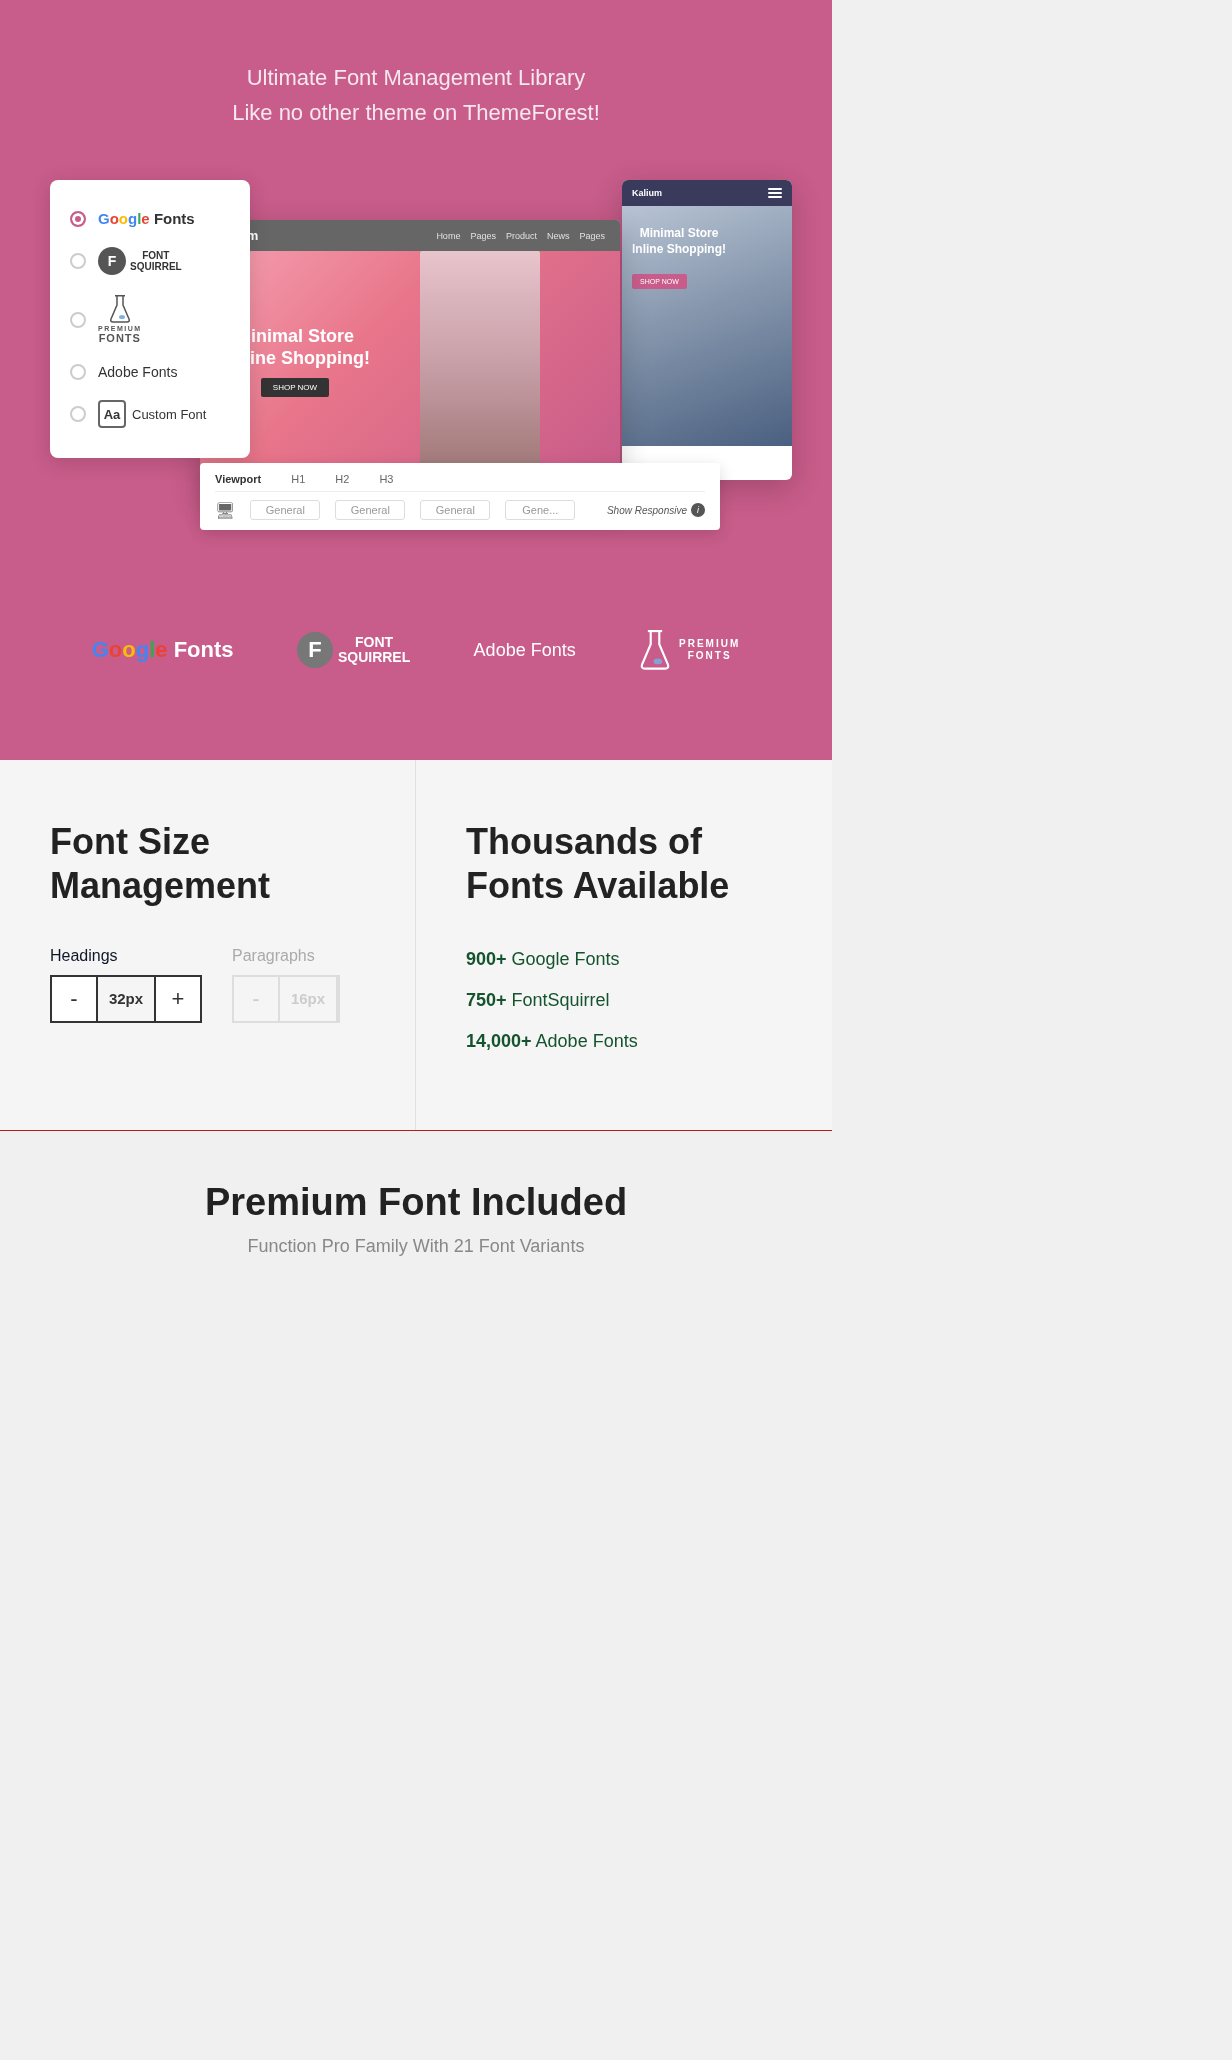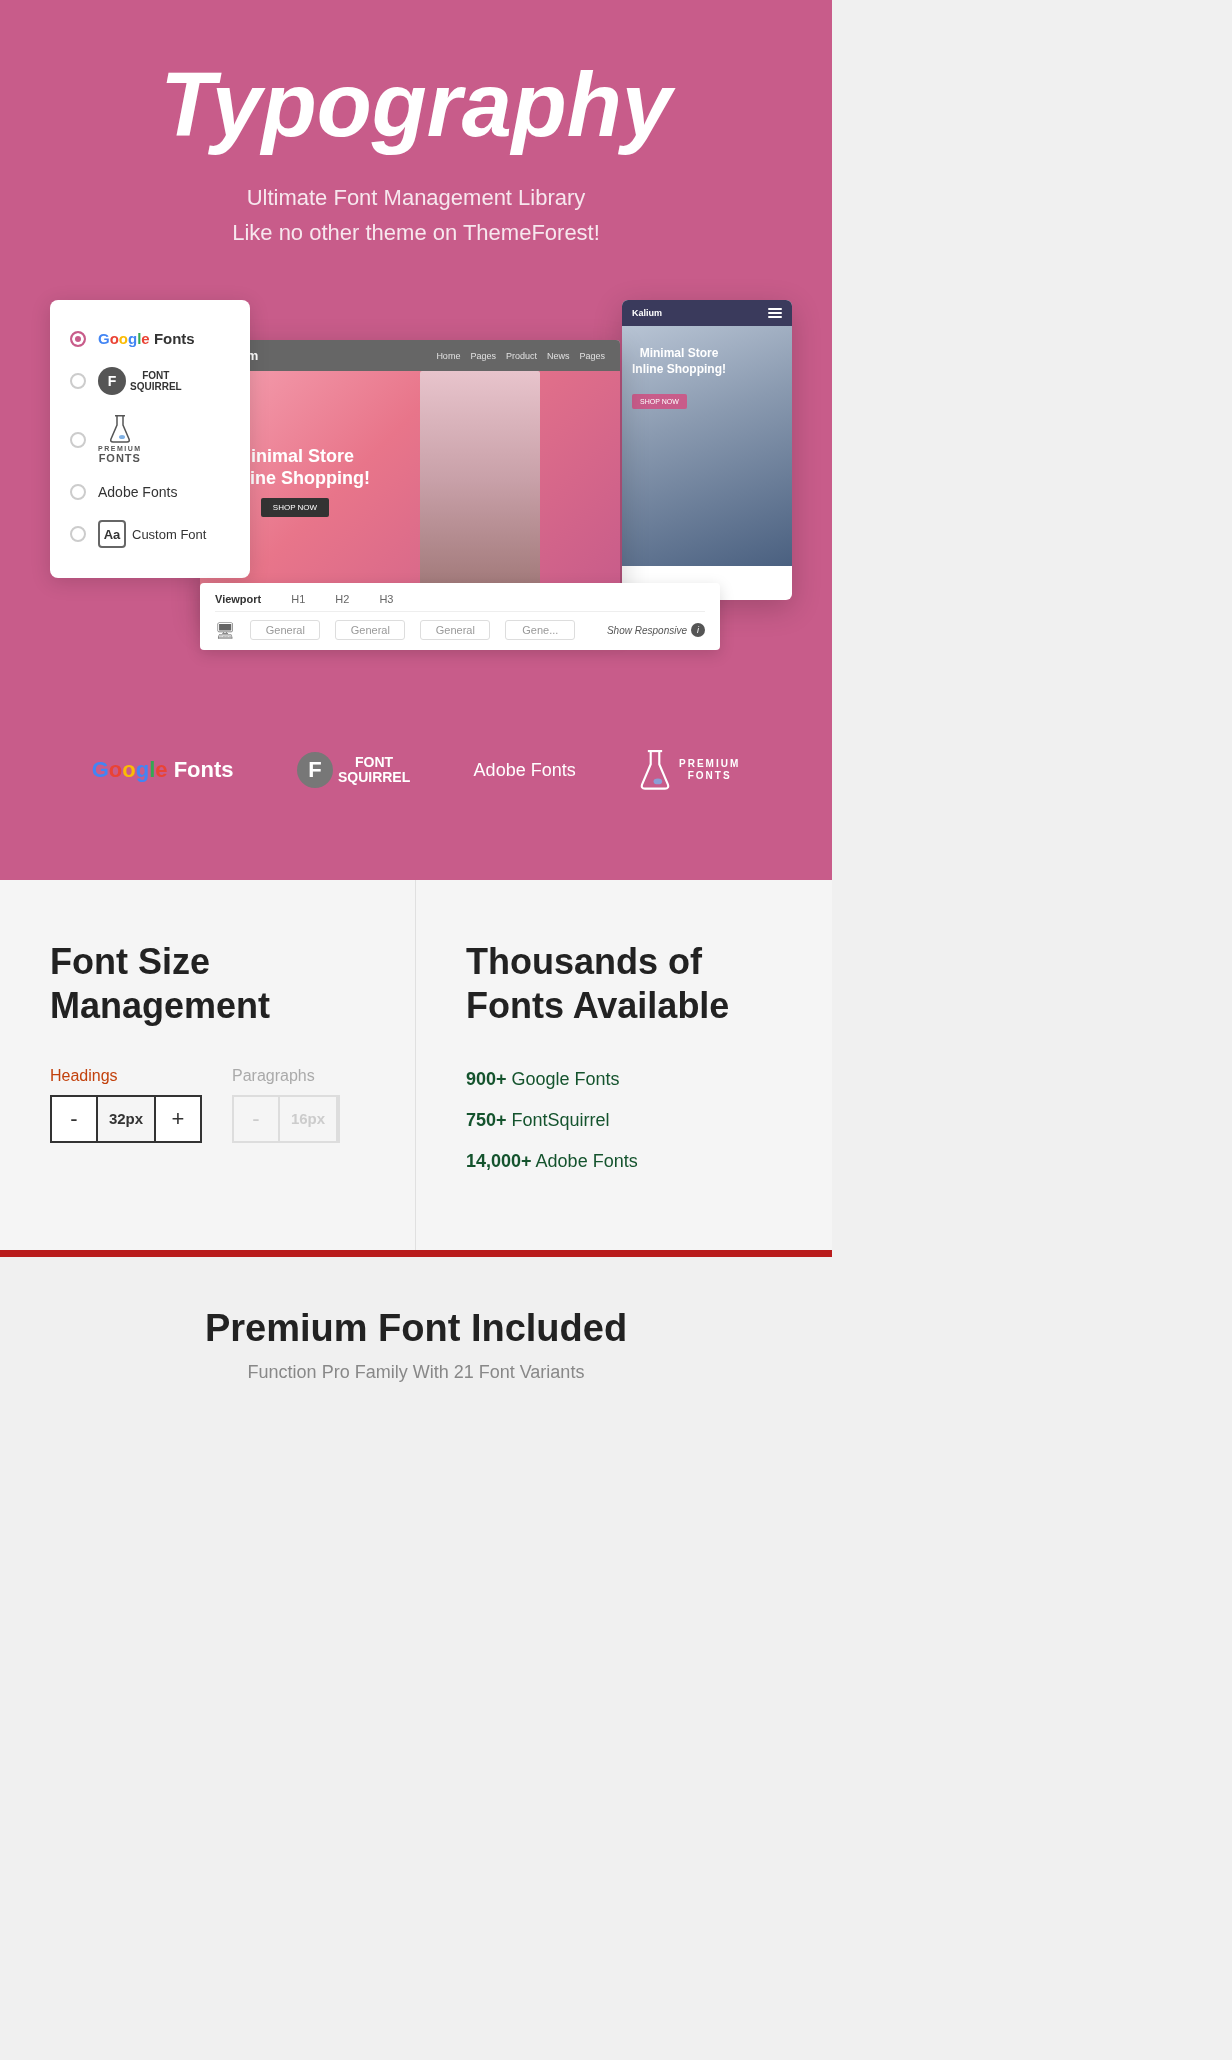--- a/index.html
+++ b/index.html
@@ -406,21 +406,21 @@
       font-weight: 700;
       color: #222;
       line-height: 1.2;
       margin-bottom: 40px;
     }
     .controls-row {
       margin-bottom: 20px;
     }
     .control-label {
       font-size: 16px;
-      color: #c2410c;
+      color: #0f172a;
       margin-bottom: 10px;
       display: block;
     }
     .control-label.muted {
       color: #aaa;
     }
     .stepper {
       display: flex;
       align-items: center;
       border: 2px solid #333;
@@ -473,38 +473,37 @@
     }
     .font-stat strong {
       font-weight: 800;
     }
 
     
     .premium-section {
       background: #f0f0f0;
       padding: 50px 20px;
       text-align: center;
-      border-top: 7px solid #b91c1c;
+      border-top: 1px solid #b91c1c;
     }
     .premium-title {
       font-size: 38px;
       font-weight: 700;
       color: #222;
       margin-bottom: 12px;
     }
     .premium-subtitle {
       font-size: 18px;
       color: #888;
     }
   </style>
 </head>
 <body>
 
 <section class="hero">
-  <h1 class="hero-title">Typography</h1>
   <p class="hero-subtitle">
     <span>Ultimate Font Management Library</span><br>
     <span>Like no other theme on ThemeForest!</span>
   </p>
 
   <div class="mockup-area">
 
     <div class="font-panel">
       <div class="font-panel-item">
         <div class="radio-circle active"></div>

